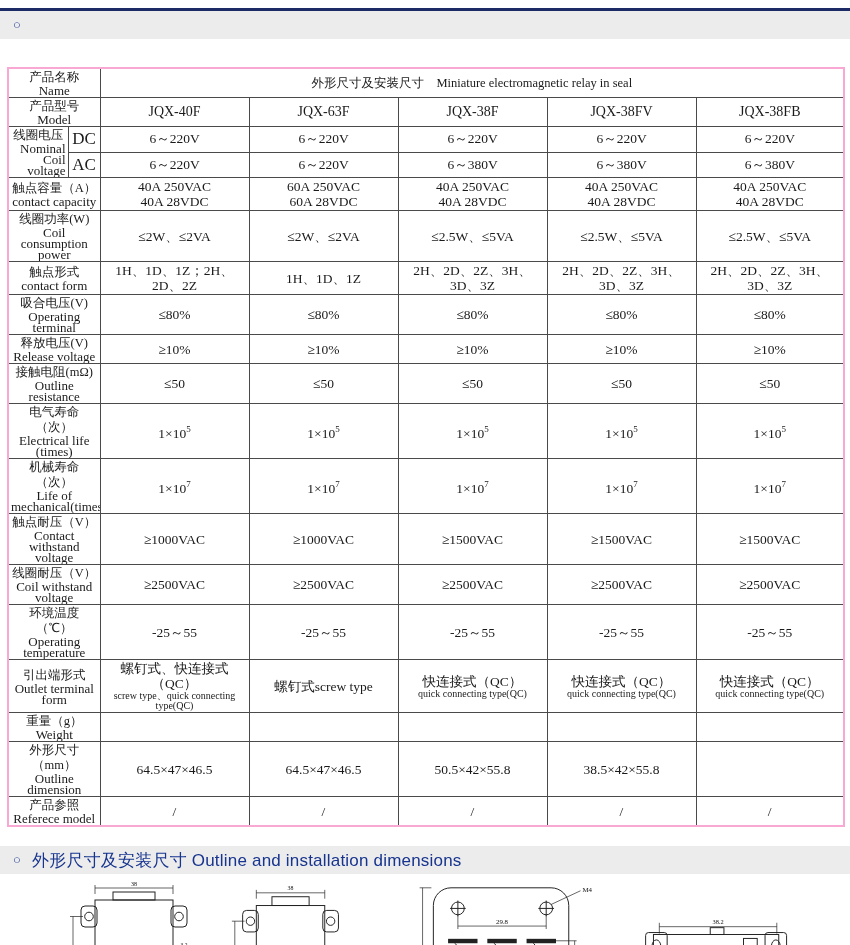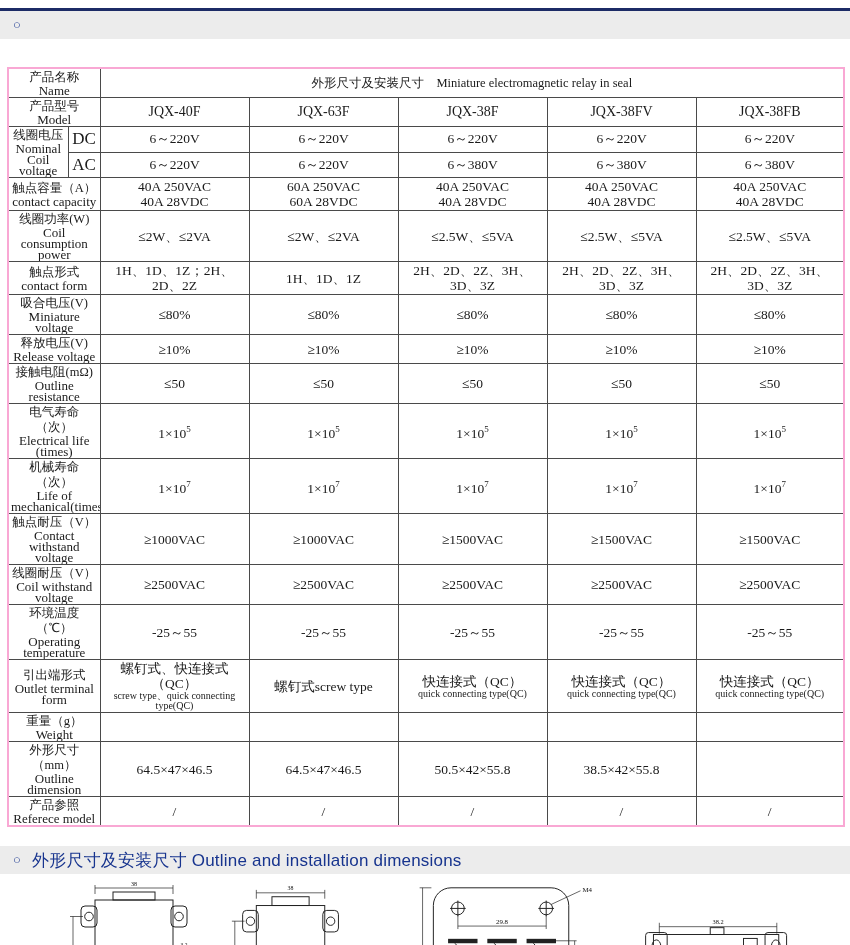--- a/index.html
+++ b/index.html
@@ -27,21 +27,21 @@
     padding:1px 2px;overflow:hidden;
   }
   td.lbl .cn{font-size:12.5px;line-height:15px;}
   td.lbl .en{font-size:13px;line-height:11px;}
   td.sublbl{font-size:17px;}
   td.val{font-size:13.5px;}
   td.val div{line-height:15px;}
   td.val .sub{font-size:10px;line-height:10px;}
   td.namecell{font-size:12.5px;}
   td.model{font-size:14px;}
-  .pre{white-space:pre-line;}
+  .pre{white-space:pre-line;text-align:right;}
   sup{font-size:9px;}
   
   .band2{margin-top:19px;}
   .drawings{position:relative;height:338px;}
   figure.draw{position:absolute;margin:0;text-align:center;}
   svg.tech{display:block;}
   svg.tech line,svg.tech rect,svg.tech circle,svg.tech ellipse,svg.tech path{
     stroke:#222;fill:none;stroke-width:1;
   }
   svg.tech .dim line{stroke-width:.7;}
@@ -173,21 +173,21 @@
         <td class="val">
           <div>2H、2D、2Z、3H、3D、3Z</div>
         </td>
         <td class="val">
           <div>2H、2D、2Z、3H、3D、3Z</div>
         </td>
       </tr>
       <tr>
         <td colspan="2" class="lbl">
           <div class="cn">吸合电压(V)</div>
-          <div class="en">Miniature voltage</div>
+          <div class="en">Operating terminal</div>
         </td>
         <td class="val">
           <div>≤80%</div>
         </td>
         <td class="val">
           <div>≤80%</div>
         </td>
         <td class="val">
           <div>≤80%</div>
         </td>

